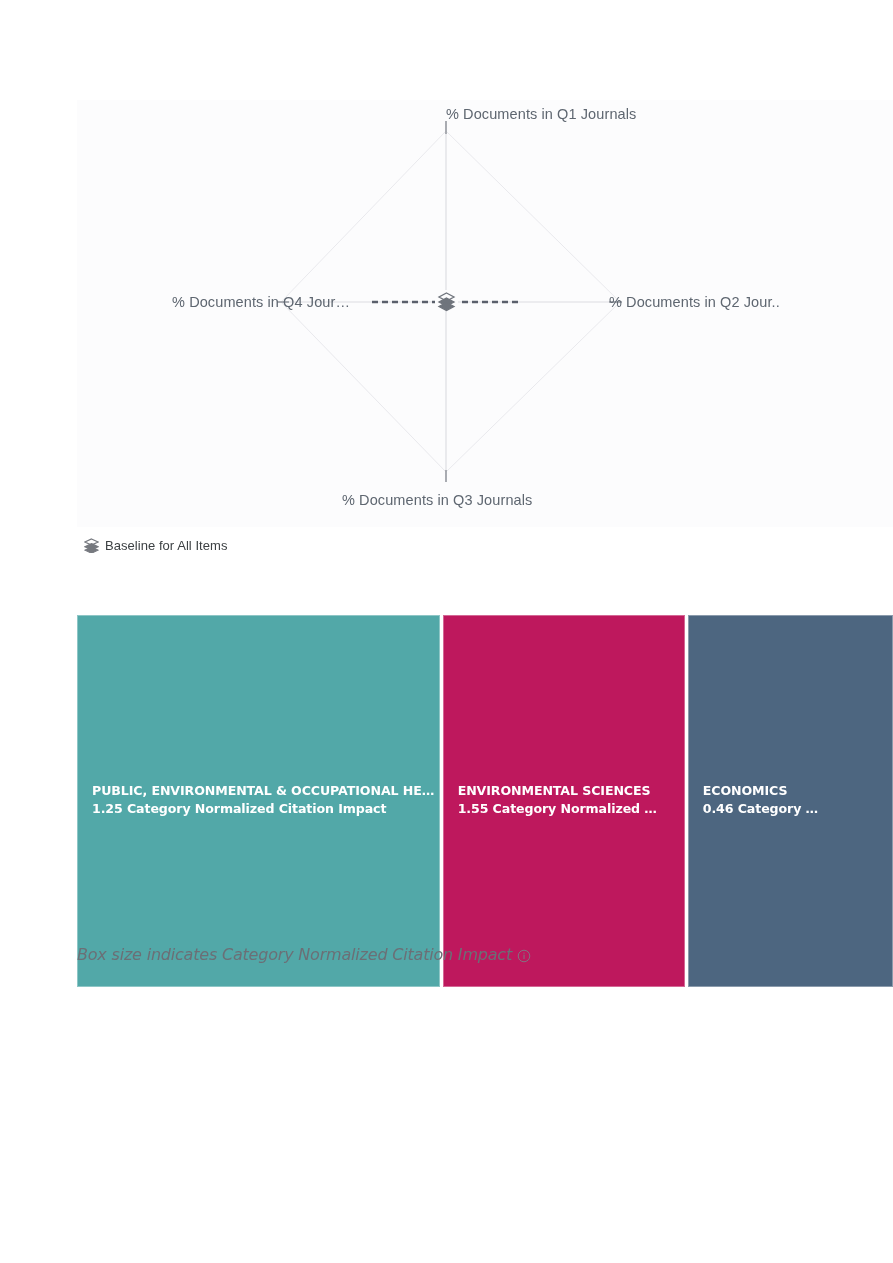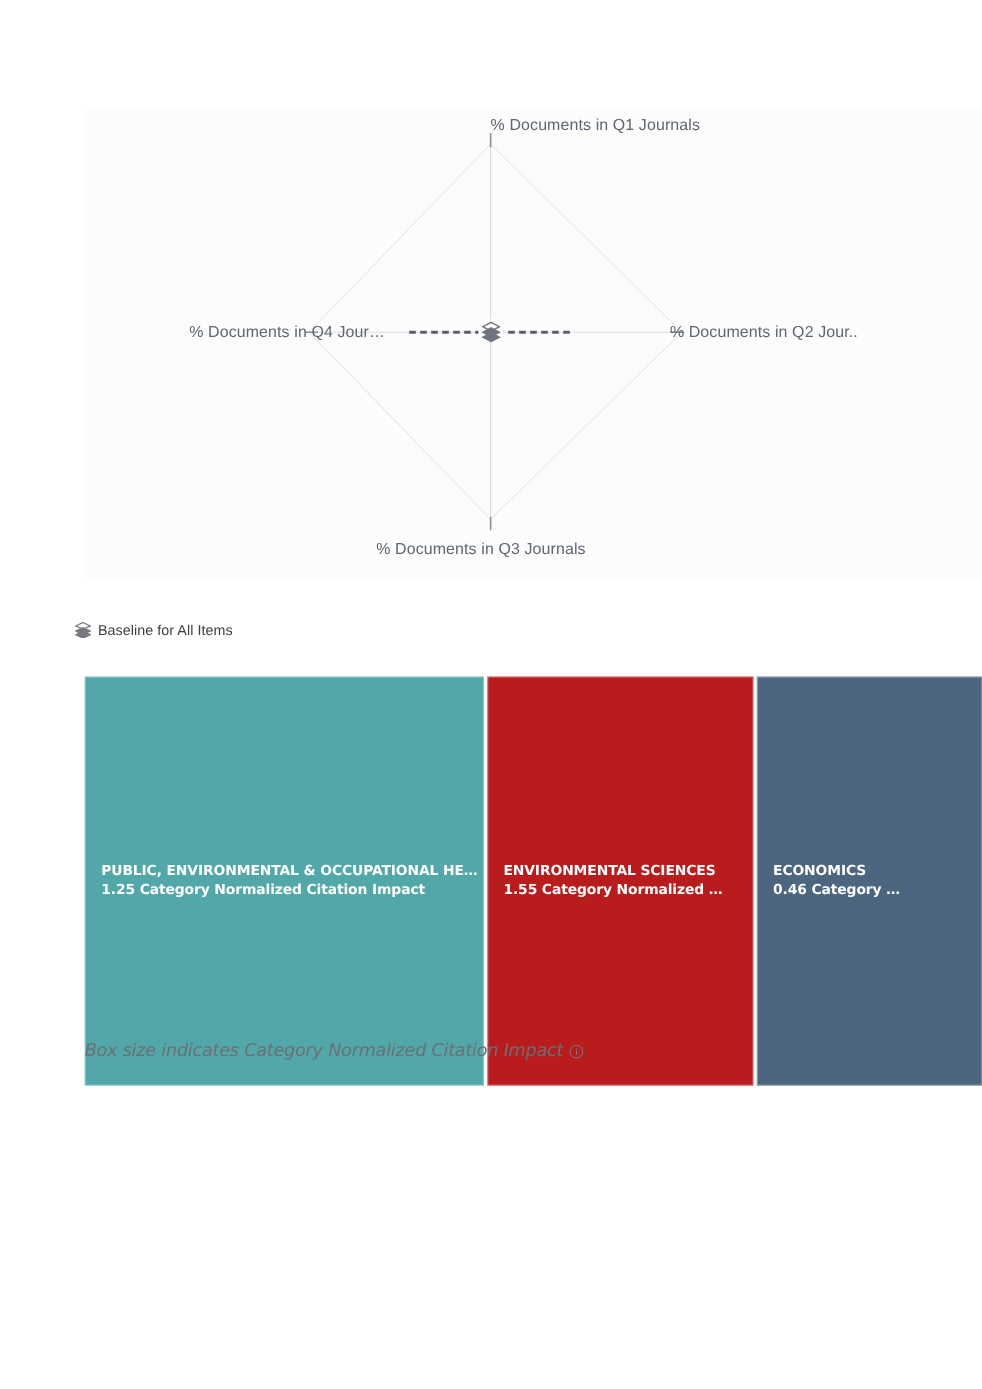--- a/index.html
+++ b/index.html
@@ -67,26 +67,25 @@
   #axis-label-q4-clip .axis-label {
     position: absolute;
     right: 0;
     top: 0;
     margin-left: 21px;
   }
 
   
   #radar-legend {
     position: absolute;
-    left: 68px;
+    left: 84px;
     top: 538px;
     display: flex;
     align-items: center;
     gap: 6px;
-    margin-top: 27px;
   }
   #radar-legend .legend-text {
     font-size: 13px;
     color: #3c4043;
     letter-spacing: 0.05px;
   }
   .layers-icon {
     display: inline-block;
     width: 15px;
     height: 15px;
@@ -211,21 +210,21 @@
 
 <div id="treemap">
 
   <div class="treemap-cell" style="width:364px;background:#52a8a8;">
     <div class="cell-text">
       <div class="cell-title">PUBLIC, ENVIRONMENTAL &amp; OCCUPATIONAL HEALTH</div>
       <div class="cell-value">1.25 Category Normalized Citation Impact</div>
     </div>
   </div>
 
-  <div class="treemap-cell" style="width:243px;background:#b91c1c;">
+  <div class="treemap-cell" style="width:243px;background:#be185d;">
     <div class="cell-text">
       <div class="cell-title">ENVIRONMENTAL SCIENCES</div>
       <div class="cell-value">1.55 Category Normalized …</div>
     </div>
   </div>
 
   <div class="treemap-cell" style="width:206px;background:#4d6680;">
     <div class="cell-text">
       <div class="cell-title">ECONOMICS</div>
       <div class="cell-value">0.46 Category …</div>

